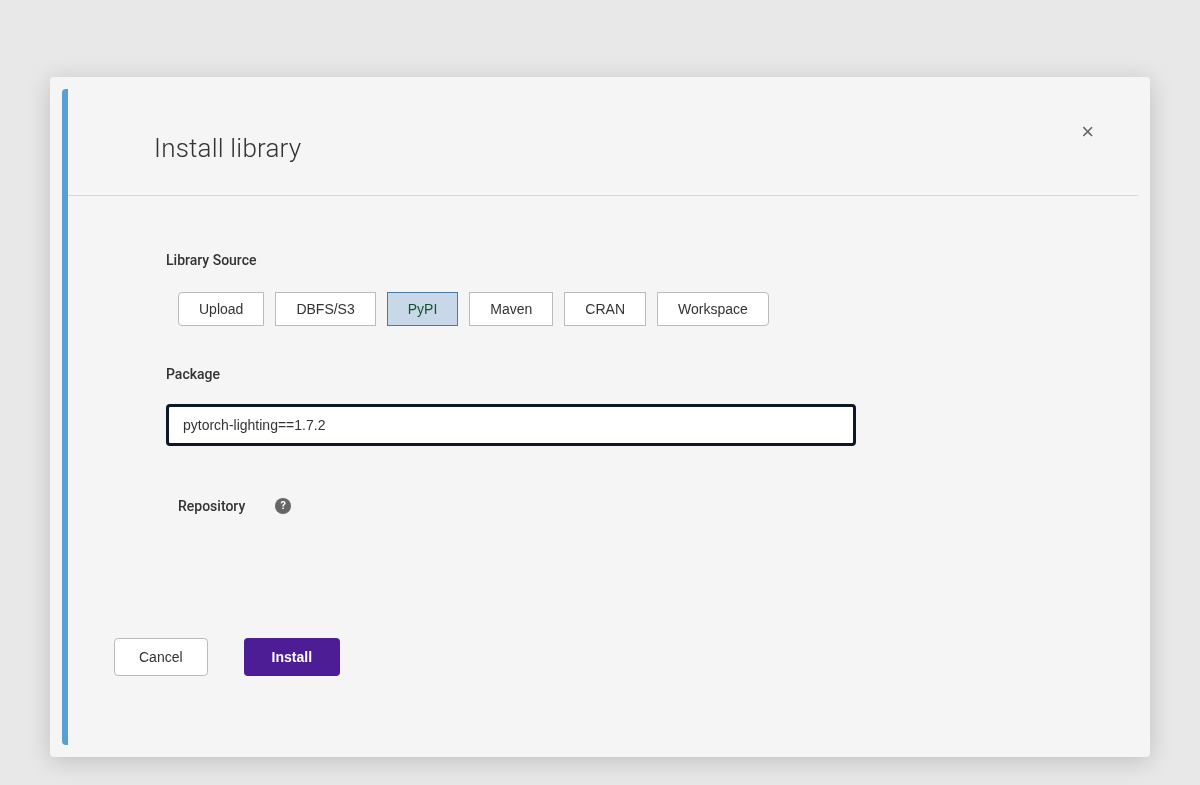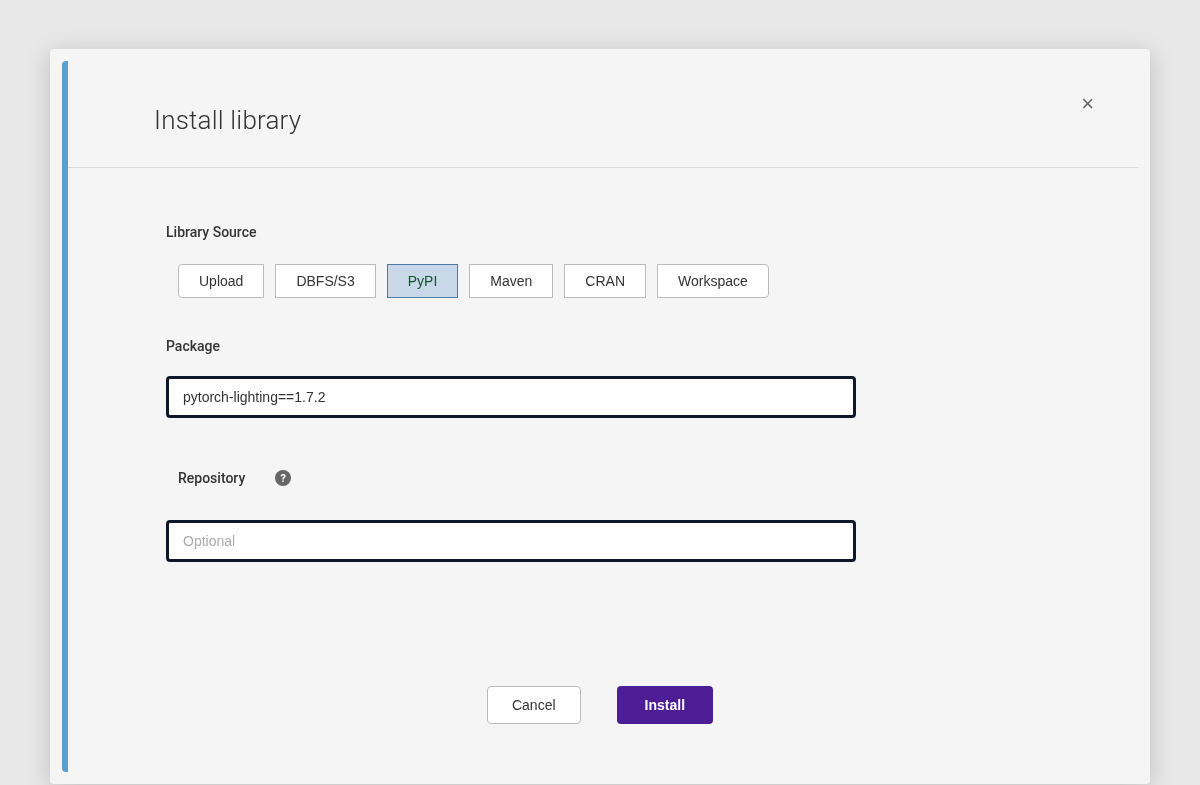--- a/index.html
+++ b/index.html
@@ -129,21 +129,21 @@
       outline: none;
     }
 
     .text-input::placeholder {
       color: #aaa;
     }
 
     .dialog-footer {
       padding: 28px 40px 36px 40px;
       display: flex;
-      justify-content: center;
+      justify-content: flex-start;
       gap: 12px;
     }
 
     .btn-cancel {
       padding: 10px 24px;
       border: 1px solid #bbb;
       background: #fff;
       border-radius: 4px;
       font-size: 14px;
       color: #333;
@@ -199,21 +199,20 @@
     <div class="field-section">
       <div class="field-label">Package</div>
       <input type="text" class="text-input" value="pytorch-lighting==1.7.2" style="">
     </div>
 
     <div class="field-section">
       <div class="field-label">
         <span>Repository</span>
         <span class="help-icon">?</span>
       </div>
-      <input type="text" class="text-input" placeholder="Optional" style="">
     </div>
 
   </div>
 
   <div class="dialog-footer">
     <button class="btn-cancel">Cancel</button>
     <button class="btn-install">Install</button>
   </div>
 </div>
 

